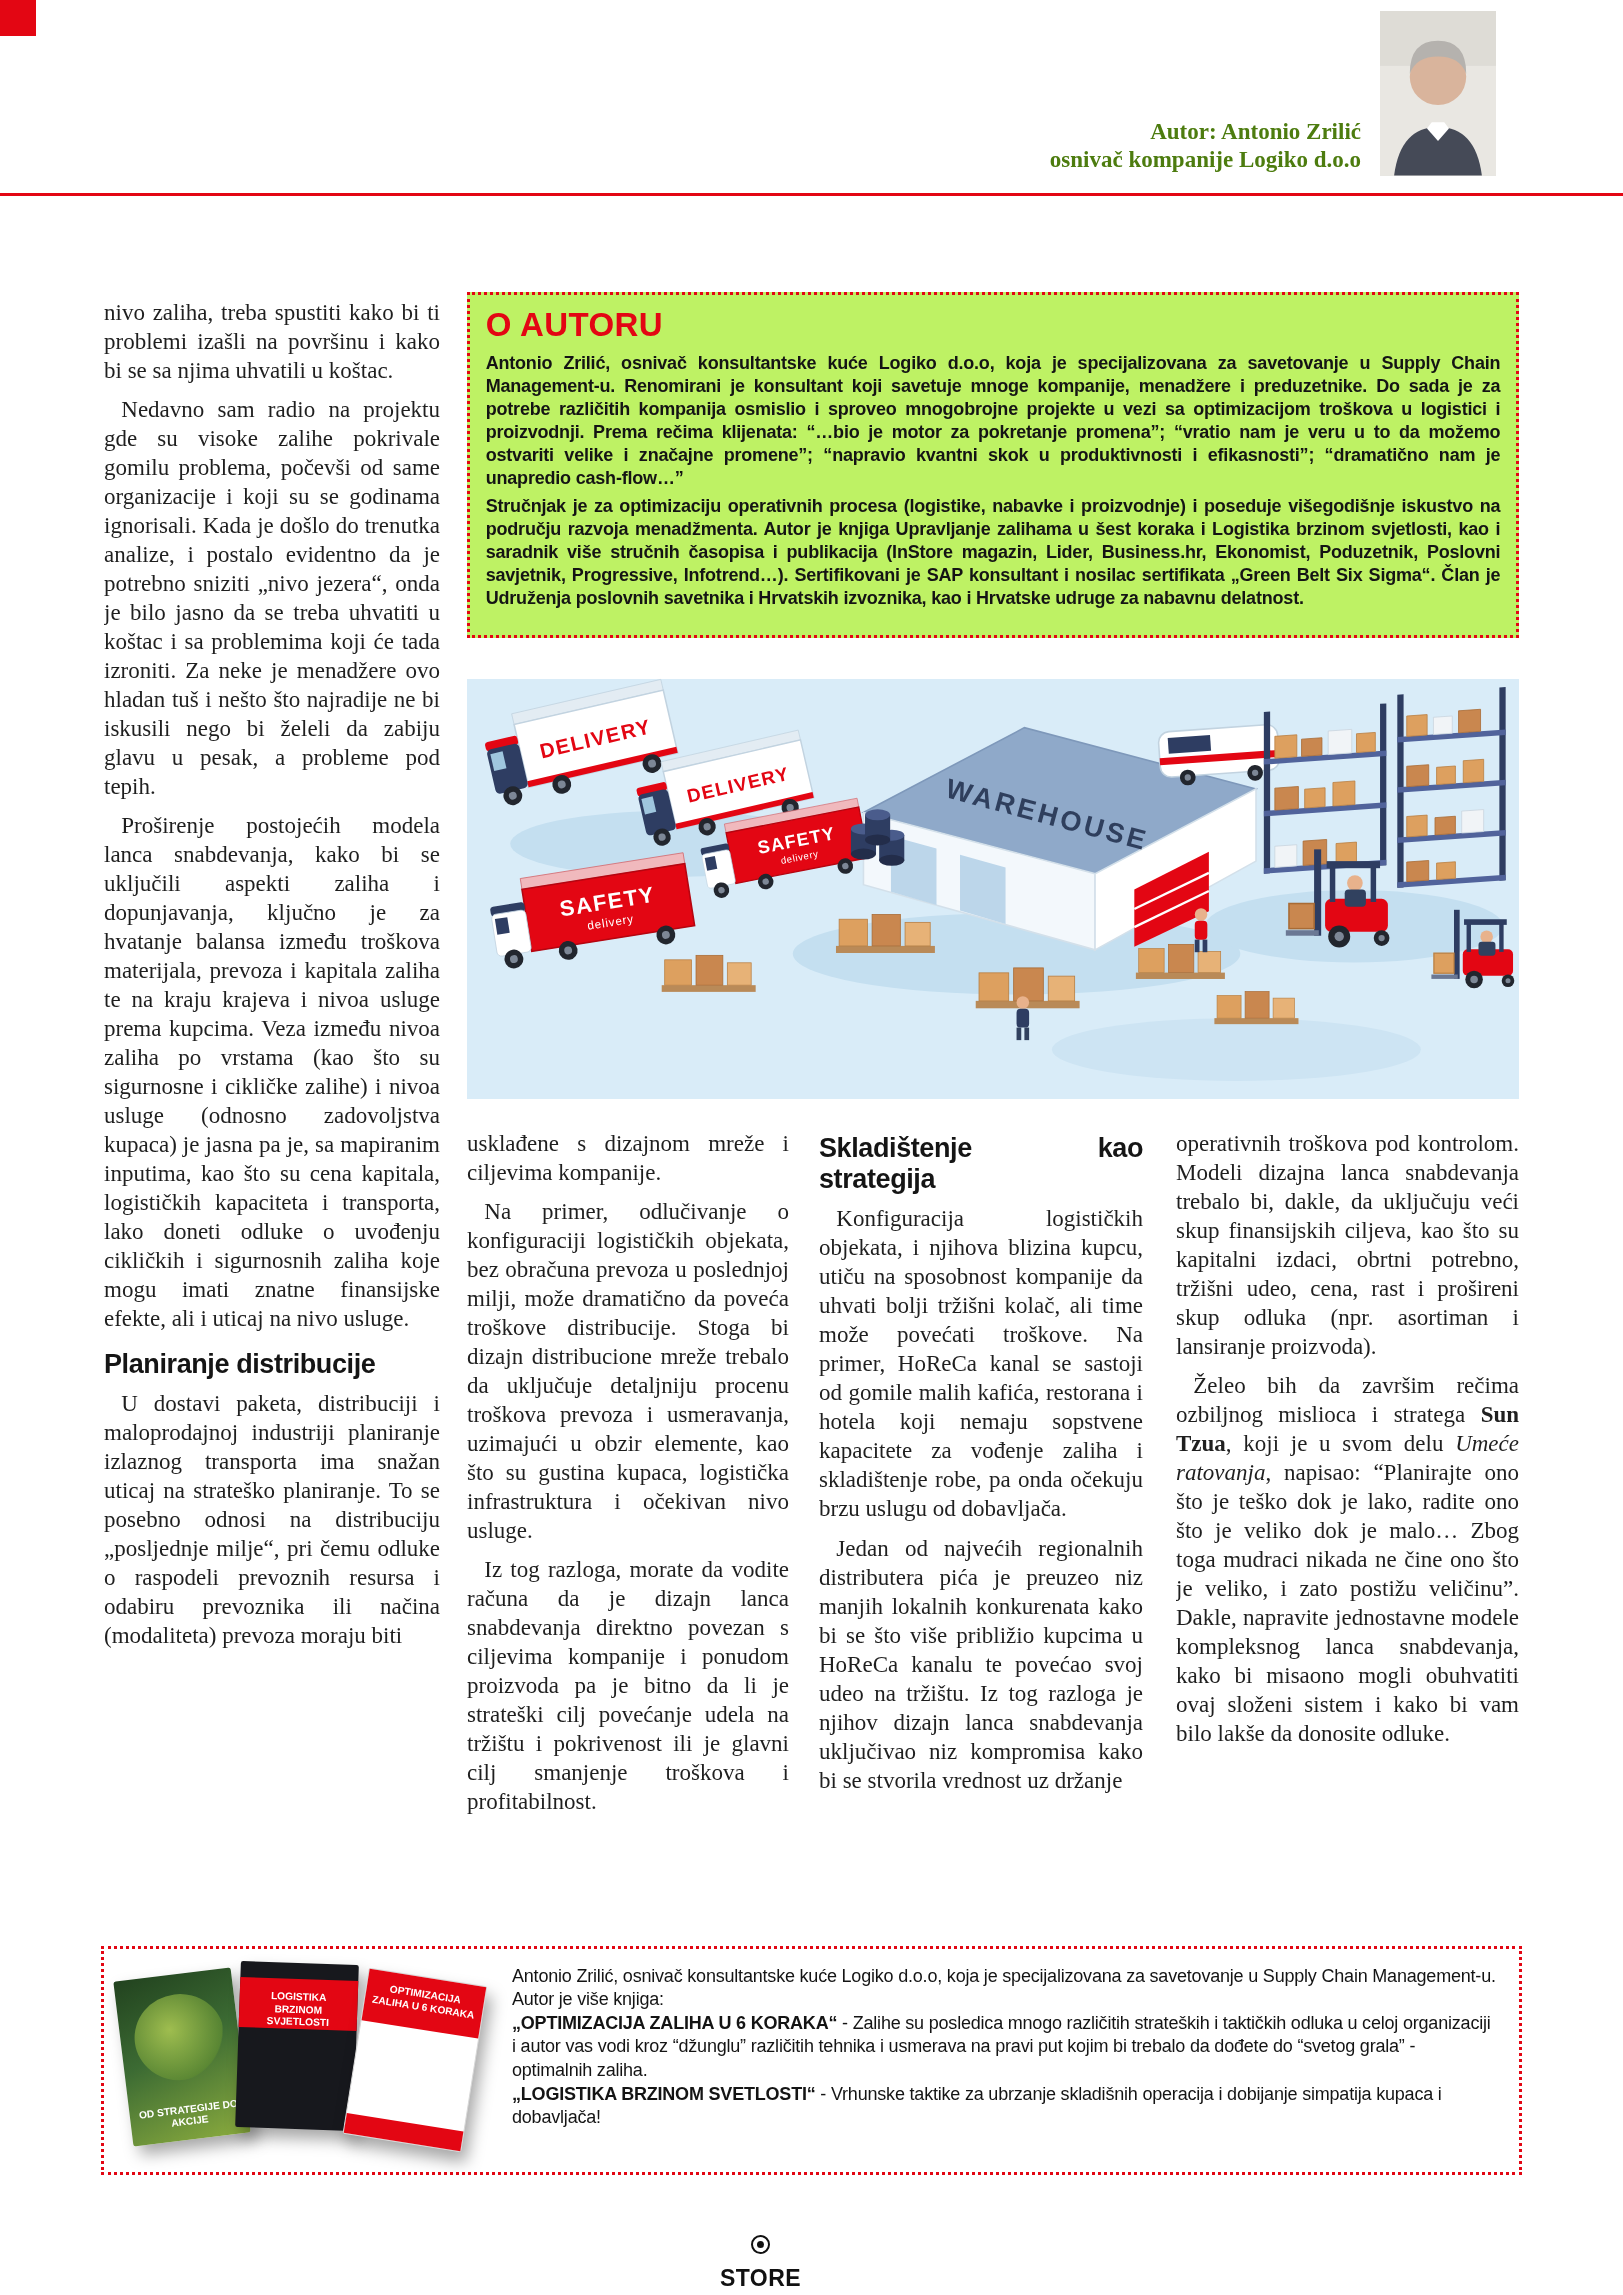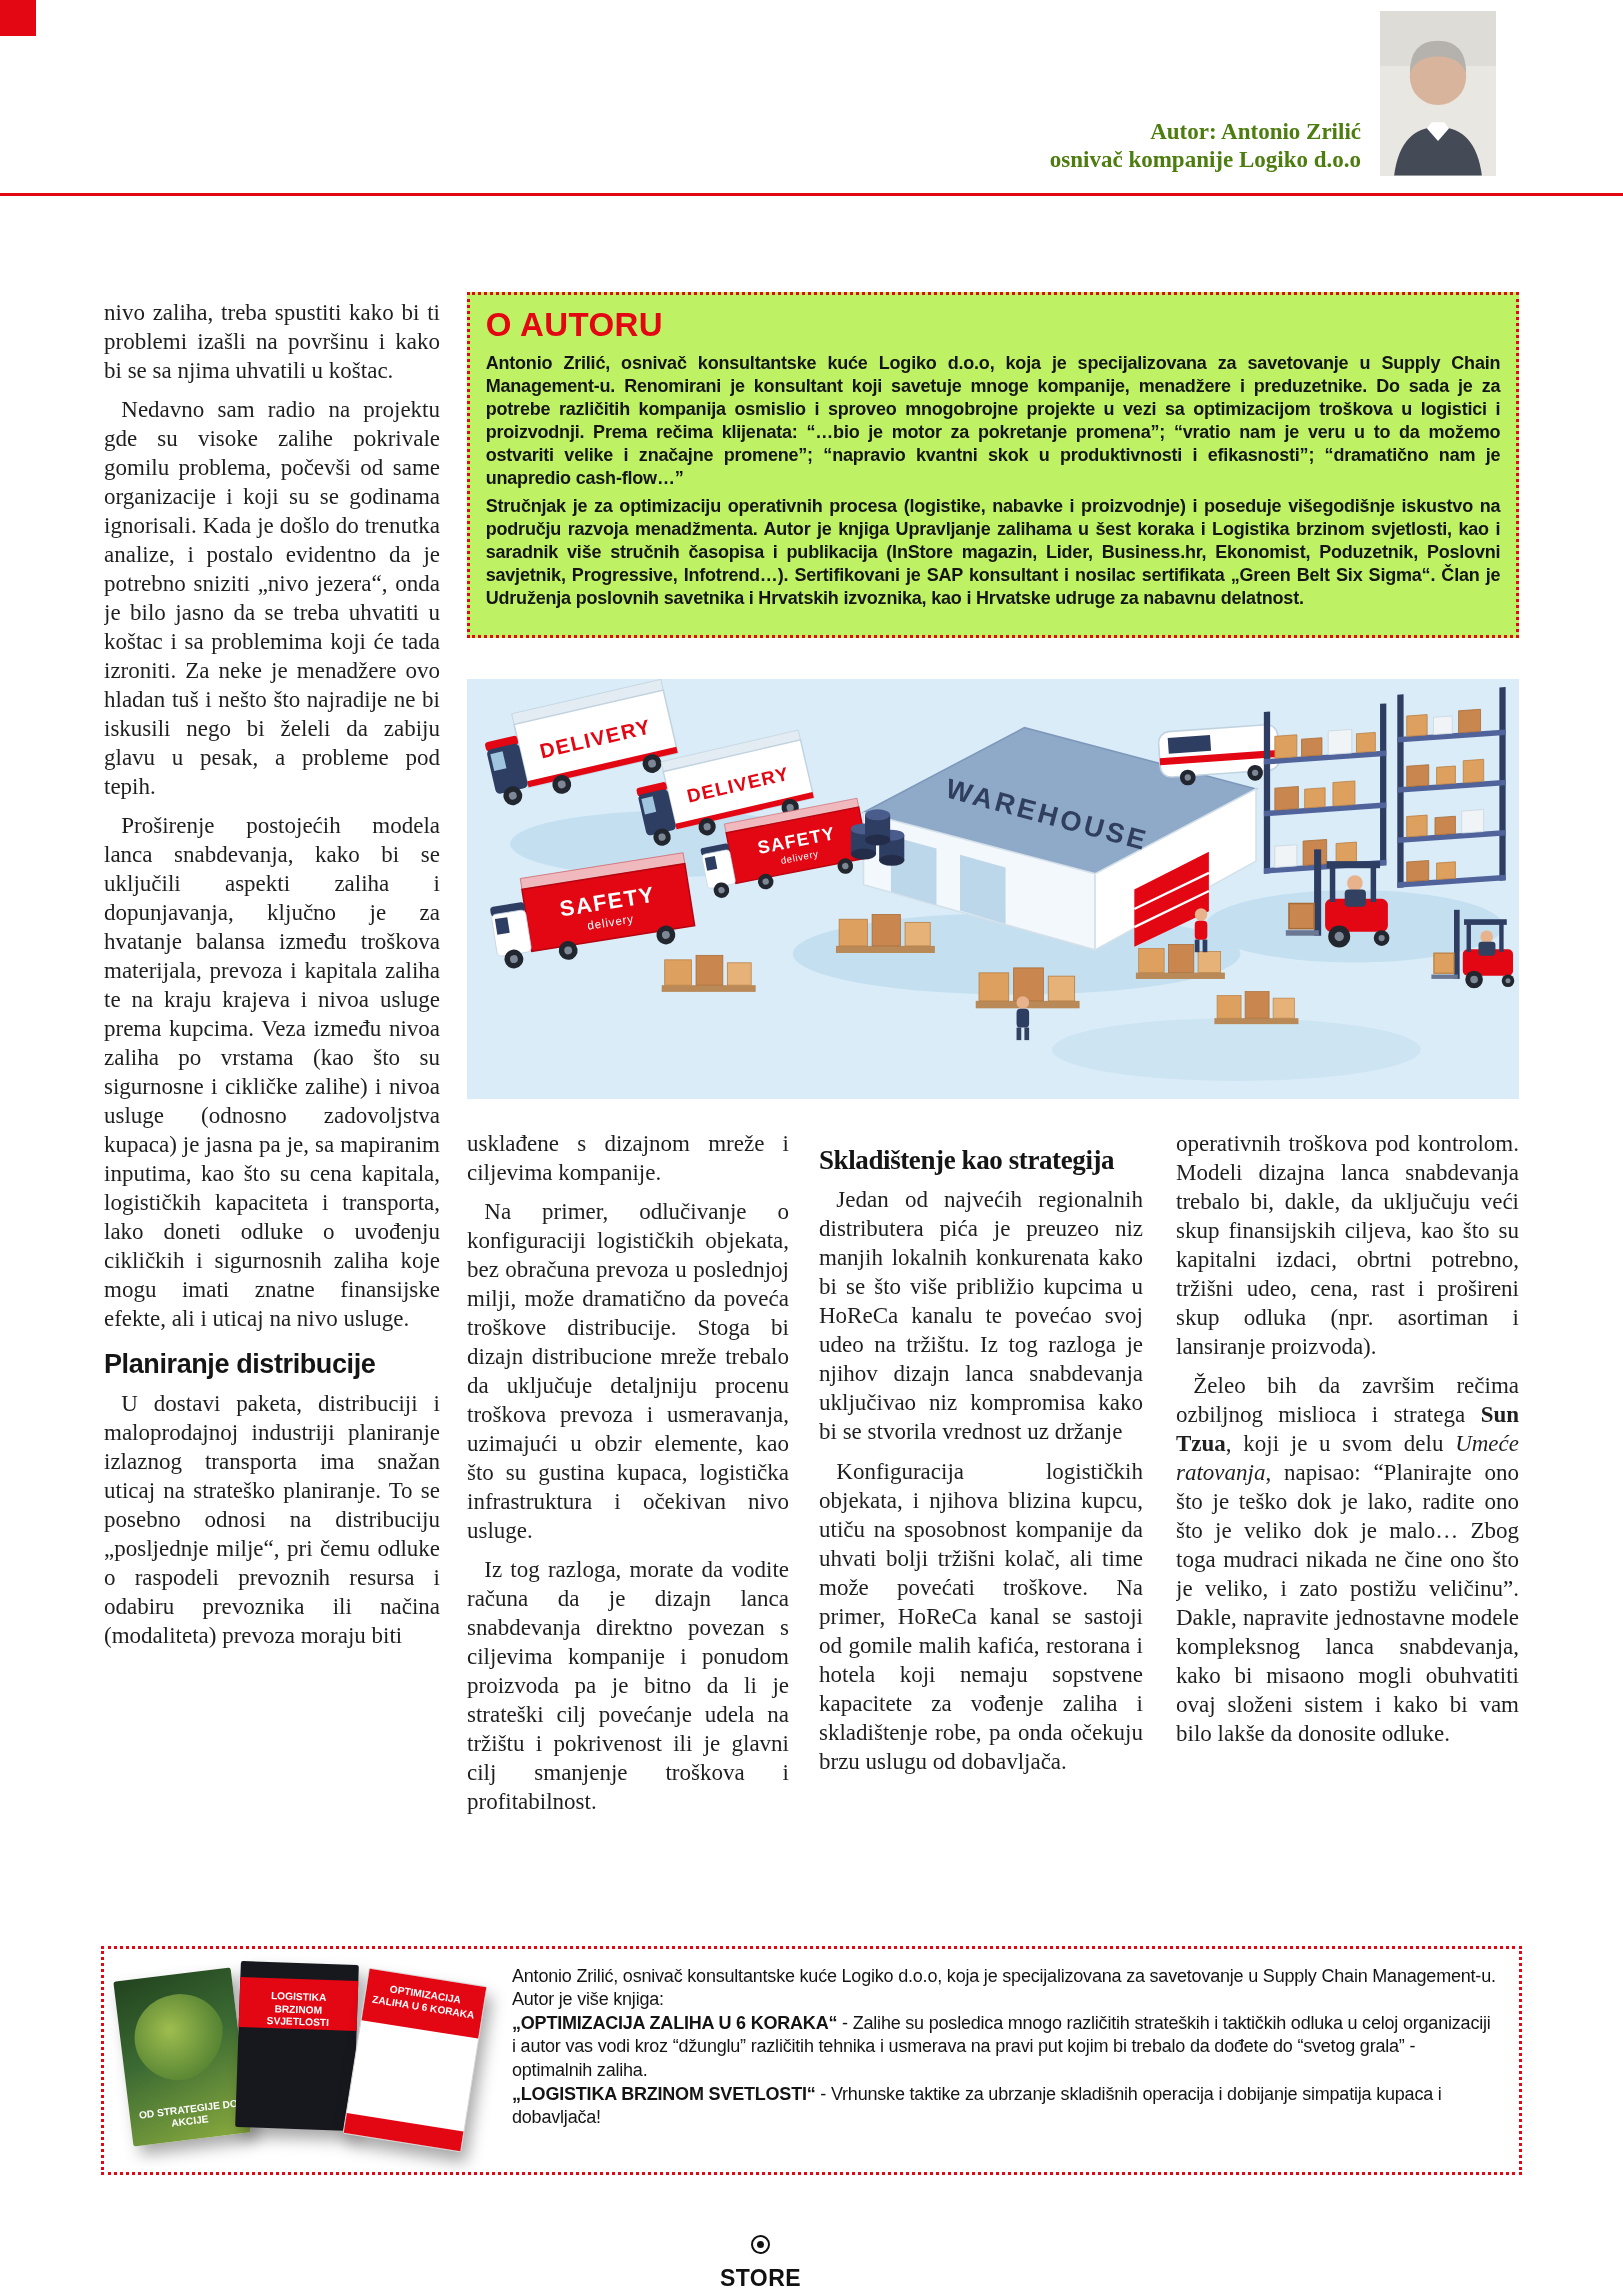--- a/index.html
+++ b/index.html
@@ -9,21 +9,21 @@
   .corner{position:absolute;left:0;top:0;width:36px;height:36px;background:#e30613;}
   .rule{position:absolute;left:0;top:193px;width:1623px;height:3.1px;background:#e30613;}
 
   .credit{position:absolute;top:118px;right:262px;text-align:right;font-family:"Liberation Serif",serif;font-weight:bold;font-size:23px;line-height:28px;color:#4d7c0f;}
   .photo{position:absolute;left:1380px;top:11px;width:116px;height:165px;background:#e8e6e1;overflow:hidden;}
 
   .body-col{position:absolute;font-family:"Liberation Serif",serif;font-size:23px;line-height:29px;color:#1f1f1f;text-align:justify;overflow:hidden;}
   .body-col p{margin:0 0 10.2px 0;}
   .body-col p.ind{text-indent:17.3px;}
   .col-head{font-family:"Liberation Sans",sans-serif;font-size:27px;line-height:31px;font-weight:bold;color:#151515;letter-spacing:-0.4px;margin:15.7px 0 9.4px 0;}
-  .col-head.first{margin-top:16px;font-family:Liberation Serif, serif;}
+  .col-head.first{margin-top:4px;}
 
   .about{position:absolute;left:467px;top:292px;width:1052px;height:346px;border:3.1px dotted #e30613;padding:11px 15.7px;box-sizing:border-box;overflow:hidden;background:#bef264;}
   .about-title{font-family:"Liberation Sans",sans-serif;font-size:33px;font-weight:bold;color:#e30613;letter-spacing:0.4px;margin:0 0 7.9px 0;}
   .about p{font-family:"Liberation Sans",sans-serif;font-weight:bold;font-size:18px;line-height:23px;color:#141414;letter-spacing:-0.2px;text-align:justify;margin:0 0 4.7px 0;}
 
   .illu-wrap{position:absolute;left:467px;top:677px;width:1052px;height:424px;}
   .illu-wrap svg{display:block;width:100%;height:100%;}
 
   .books{position:absolute;left:101px;top:1946px;width:1421px;height:229px;border:3.1px dotted #e30613;box-sizing:border-box;background:#fff;}
   .cover{position:absolute;width:118px;height:166px;border-radius:2.4px;box-shadow:6.3px 9.4px 15.7px rgba(0,0,0,0.35);}
@@ -321,22 +321,22 @@
   </div>
 
   <div class="body-col" style="left:467px;top:1129px;width:322px;height:797px;">
     <p>usklađene s dizajnom mreže i ciljevima kompanije.</p>
     <p class="ind">Na primer, odlučivanje o konfiguraciji logističkih objekata, bez obračuna prevoza u poslednjoj milji, može dramatično da poveća troškove distribucije. Stoga bi dizajn distribucione mreže trebalo da uključuje detaljniju procenu troškova prevoza i usmeravanja, uzimajući u obzir elemente, kao što su gustina kupaca, logistička infrastruktura i očekivan nivo usluge.</p>
     <p class="ind">Iz tog razloga, morate da vodite računa da je dizajn lanca snabdevanja direktno povezan s ciljevima kompanije i ponudom proizvoda pa je bitno da li je strateški cilj povećanje udela na tržištu i pokrivenost ili je glavni cilj smanjenje troškova i profitabilnost.</p>
   </div>
 
   <div class="body-col" style="left:819px;top:1129px;width:324px;height:797px;">
     <h2 class="col-head first">Skladištenje kao strategija</h2>
+    <p class="ind">Konfiguracija logističkih objekata, i njihova blizina kupcu, utiču na sposobnost kompanije da uhvati bolji tržišni kolač, ali time može povećati troškove. Na primer, HoReCa kanal se sastoji od gomile malih kafića, restorana i hotela koji nemaju sopstvene kapacitete za vođenje zaliha i skladištenje robe, pa onda očekuju brzu uslugu od dobavljača.</p>
     <p class="ind">Jedan od najvećih regionalnih distributera pića je preuzeo niz manjih lokalnih konkurenata kako bi se što više približio kupcima u HoReCa kanalu te povećao svoj udeo na tržištu. Iz tog razloga je njihov dizajn lanca snabdevanja uključivao niz kompromisa kako bi se stvorila vrednost uz držanje</p>
-    <p class="ind">Konfiguracija logističkih objekata, i njihova blizina kupcu, utiču na sposobnost kompanije da uhvati bolji tržišni kolač, ali time može povećati troškove. Na primer, HoReCa kanal se sastoji od gomile malih kafića, restorana i hotela koji nemaju sopstvene kapacitete za vođenje zaliha i skladištenje robe, pa onda očekuju brzu uslugu od dobavljača.</p>
   </div>
 
   <div class="body-col" style="left:1176px;top:1129px;width:343px;height:797px;">
     <p>operativnih troškova pod kontrolom. Modeli dizajna lanca snabdevanja trebalo bi, dakle, da uključuju veći skup finansijskih ciljeva, kao što su kapitalni izdaci, obrtni potrebno, tržišni udeo, cena, rast i prošireni skup odluka (npr. asortiman i lansiranje proizvoda).</p>
     <p class="ind">
       <span>Želeo bih da završim rečima ozbiljnog mislioca i stratega </span><b>Sun Tzua</b><span>, koji je u svom delu </span><i>Umeće ratovanja</i><span>, napisao: “Planirajte ono što je teško dok je lako, radite ono što je veliko dok je malo… Zbog toga mudraci nikada ne čine ono što je veliko, i zato postižu veličinu”. Dakle, napravite jednostavne modele kompleksnog lanca snabdevanja, kako bi misaono mogli obuhvatiti ovaj složeni sistem i kako bi vam bilo lakše da donosite odluke.</span>
     </p>
   </div>
 
   <div class="books">

